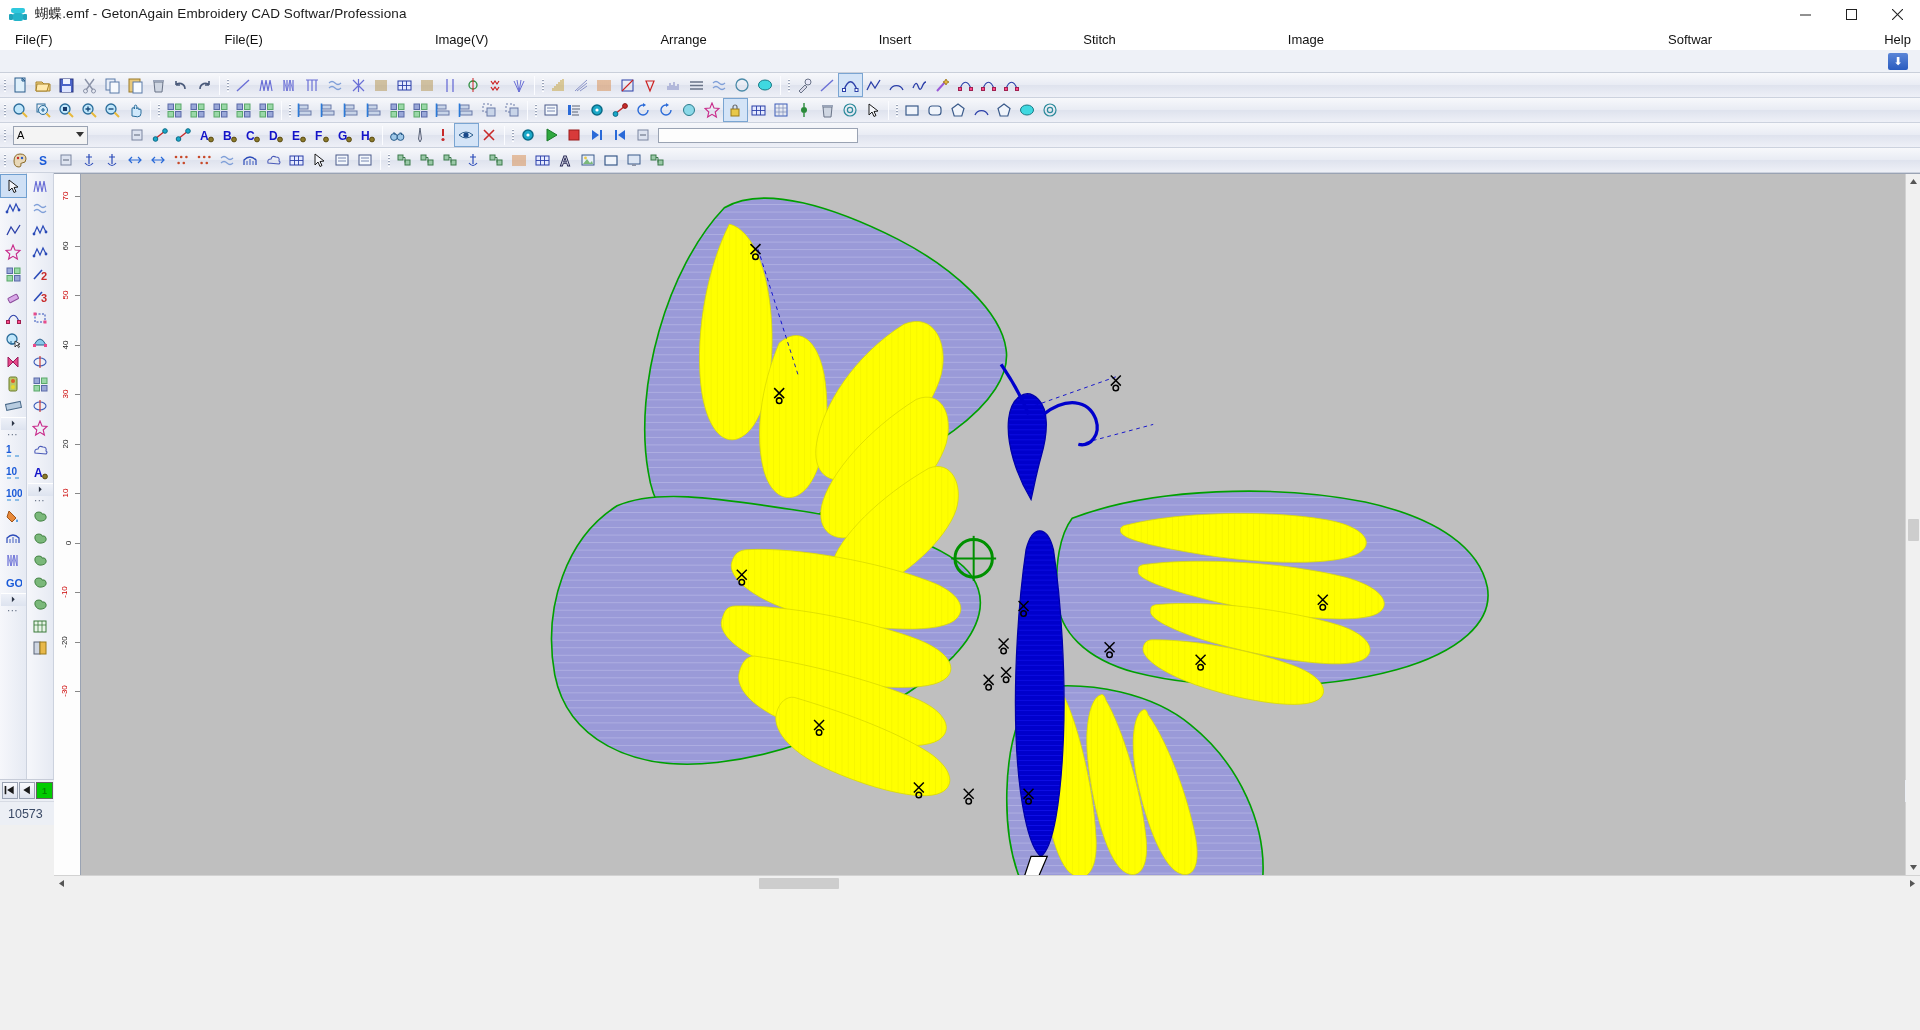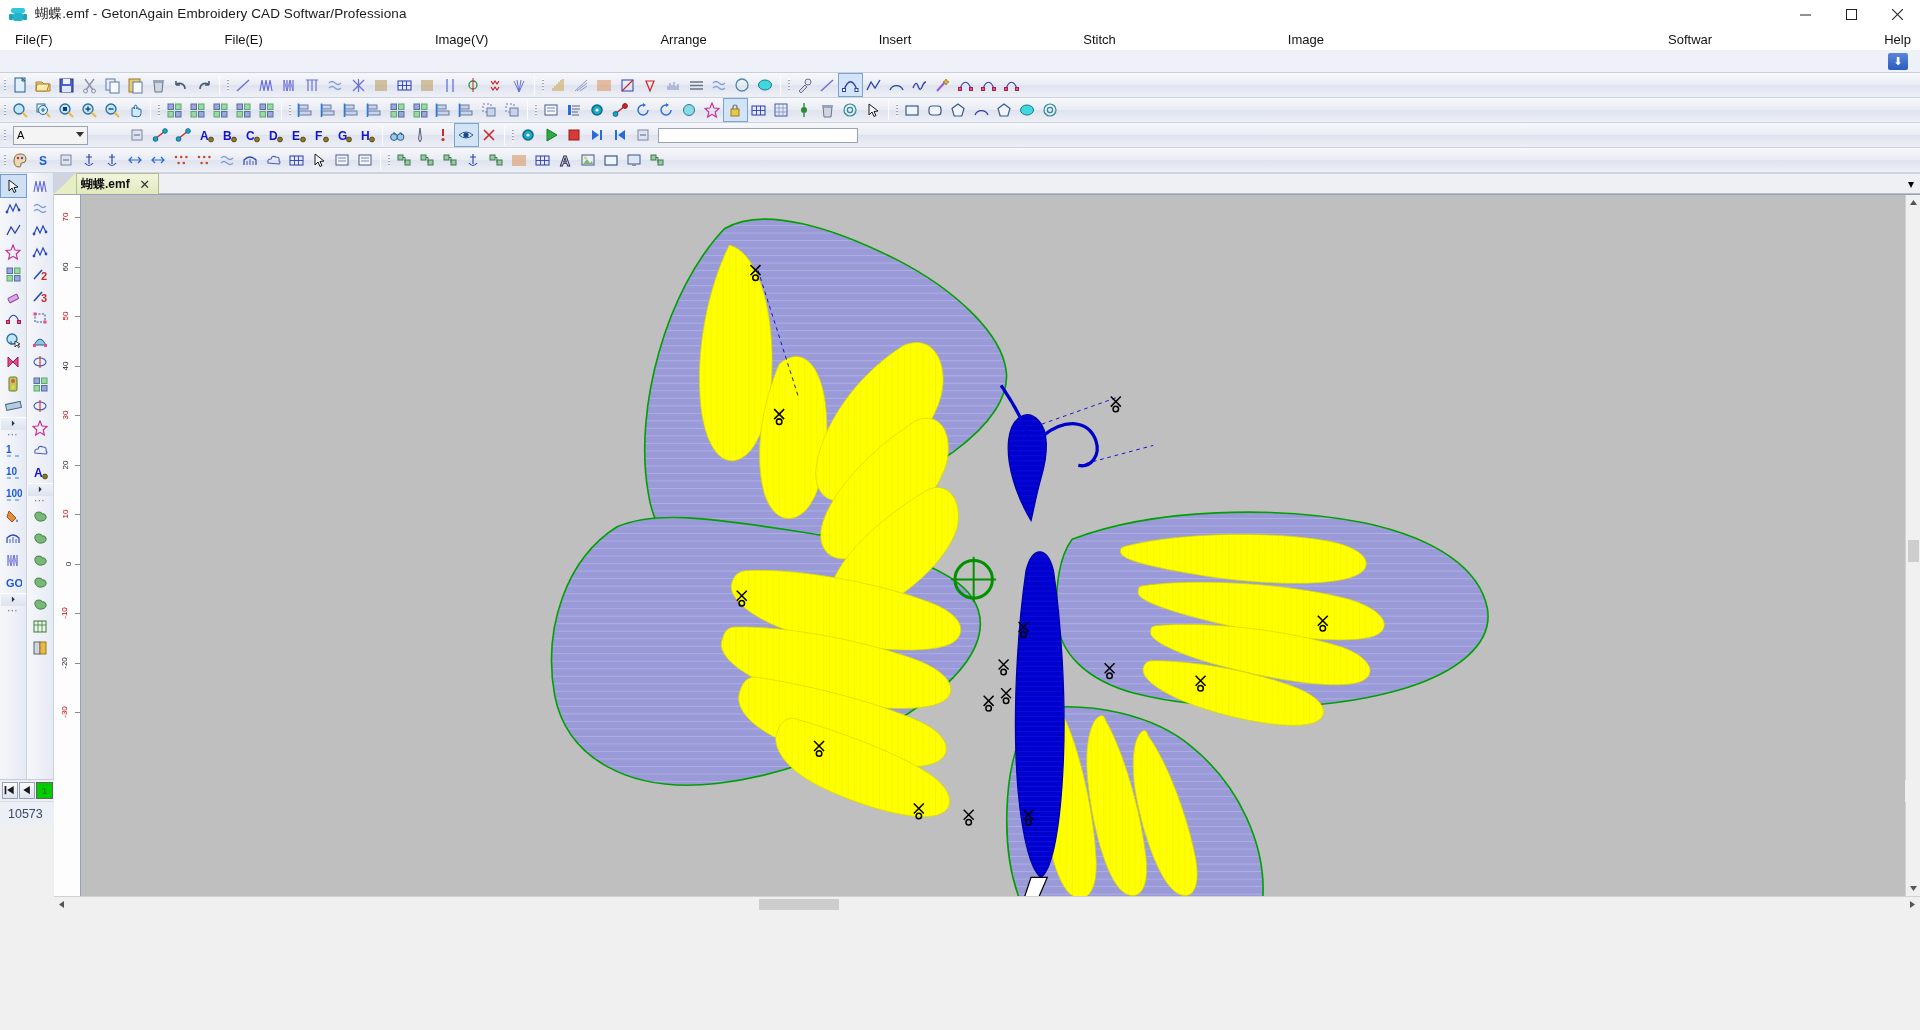--- a/index.html
+++ b/index.html
@@ -1300,29 +1300,20 @@
       <div class="vbtn">
         <svg width="17" height="17" viewBox="0 0 17 17">
           <rect x="2" y="2" width="6" height="12" fill="#cfd6e2" stroke="#5a6478"></rect>
           <rect x="8" y="2" width="6" height="12" fill="#e8b84a" stroke="#9a7a1a"></rect>
         </svg>
       </div>
     </div>
 
   <div id="canvascol">
 
-    <div id="tabstrip">
-      <div class="slant"></div>
-      <div class="doctab">
-        <span>蝴蝶.emf</span>
-        <span class="x">✕</span>
-      </div>
-      <div class="filler"></div>
-      <div class="caret">▾</div>
-    </div>
 
     <div id="hruler">
       <div class="corner">mm</div>
       <div id="hrtrack">
           <div class="htick red" style="left: 45px;">-300</div>
           <div class="htick blk" style="left: 94.5px;">-290</div>
           <div class="htick red" style="left: 144px;">-280</div>
           <div class="htick blk" style="left: 193.5px;">-270</div>
           <div class="htick red" style="left: 243px;">-260</div>
           <div class="htick blk" style="left: 292.5px;">-250</div>

